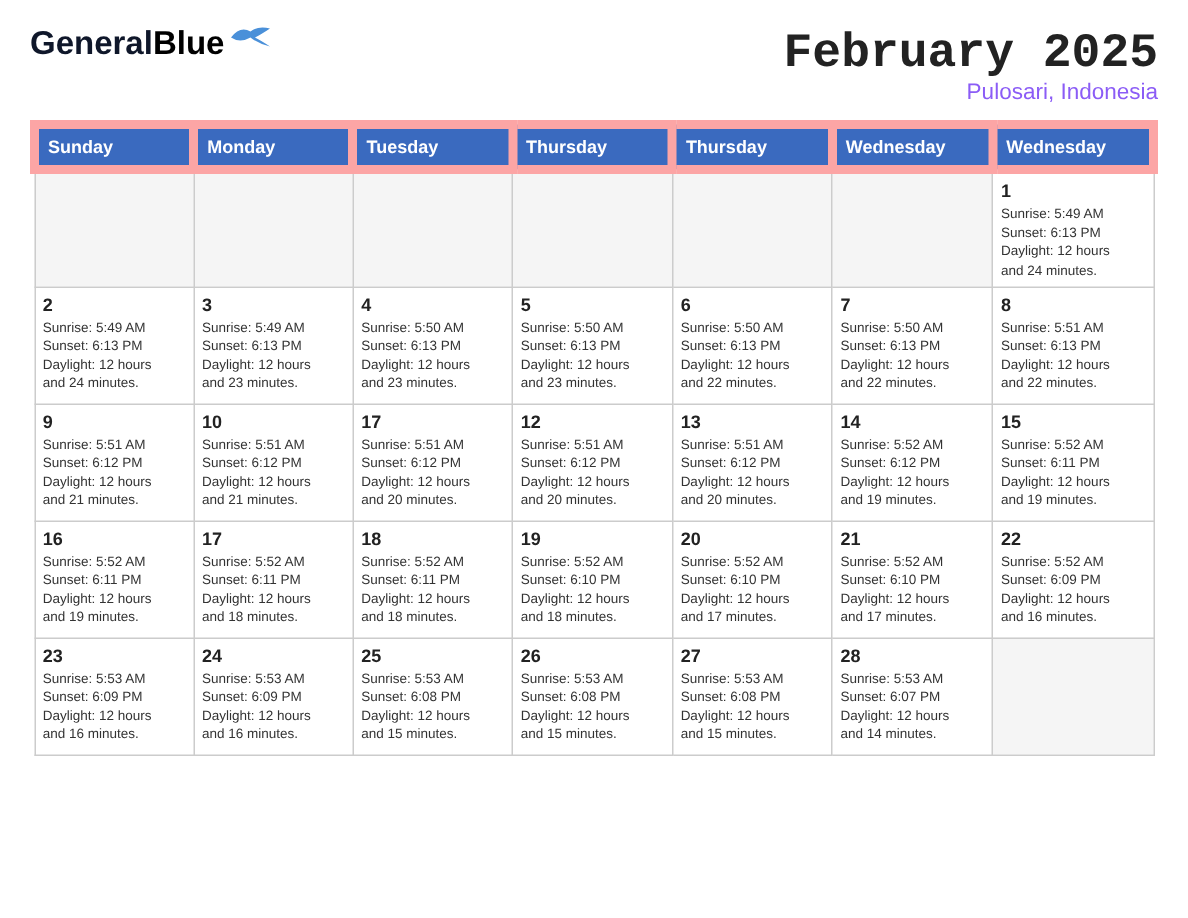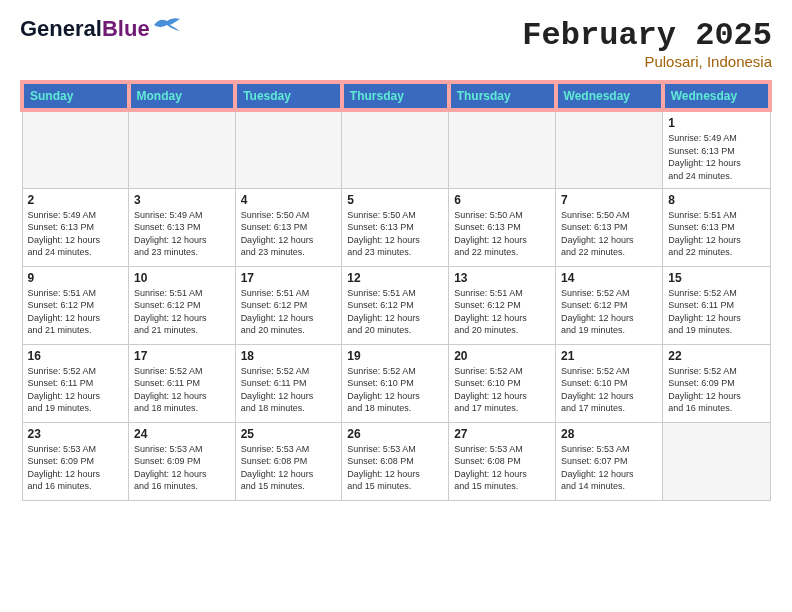--- a/index.html
+++ b/index.html
@@ -39,35 +39,35 @@
     }
     .month-title {
       font-size: 32px;
       font-weight: bold;
       color: #222;
       line-height: 1.1;
       font-family: Liberation Mono, monospace;
     }
     .subtitle {
       font-size: 15px;
-      color: #a16207;
+      color: #8b5cf6;
     }
     .calendar {
       width: 100%;
       border-collapse: collapse;
       border: 1px solid #bbb;
     }
     .calendar th {
       background: #3a6abf;
-      color: #5eead4;
+      color: #ffffff;
       font-size: 12px;
       font-weight: bold;
       padding: 5px 6px;
       text-align: left;
-      border: 4px solid #fca5a5;
+      border: 6px solid #fca5a5;
     }
     .calendar td {
       width: 108px;
       vertical-align: top;
       padding: 4px 5px;
       border: 1px solid #ccc;
       font-size: 9.5px;
       color: #222;
       background: #fff;
       height: 78px;
@@ -89,21 +89,21 @@
     }
   </style>
 </head>
 <body>
 
 <div class="page">
   <div class="header">
     <div class="logo">
       <div style="display:flex;align-items:center;">
         <span class="logo-text">
-          <span>General</span><span style="color:#701a75">Blue</span>
+          <span>General</span><span style="color:#000000">Blue</span>
         </span>
         <svg style="margin-left:2px;margin-top:-8px;" width="30" height="20" viewBox="0 0 30 20">
           <path d="M2,10 Q8,2 15,6 Q20,2 28,4 Q22,8 18,10 Q22,12 28,16 Q20,14 15,10 Q8,14 2,10 Z" fill="#4a90d9"></path>
         </svg>
       </div>
     </div>
     <div class="title-block">
       <div class="month-title">February 2025</div>
       <div class="subtitle">Pulosari, Indonesia</div>
     </div>

